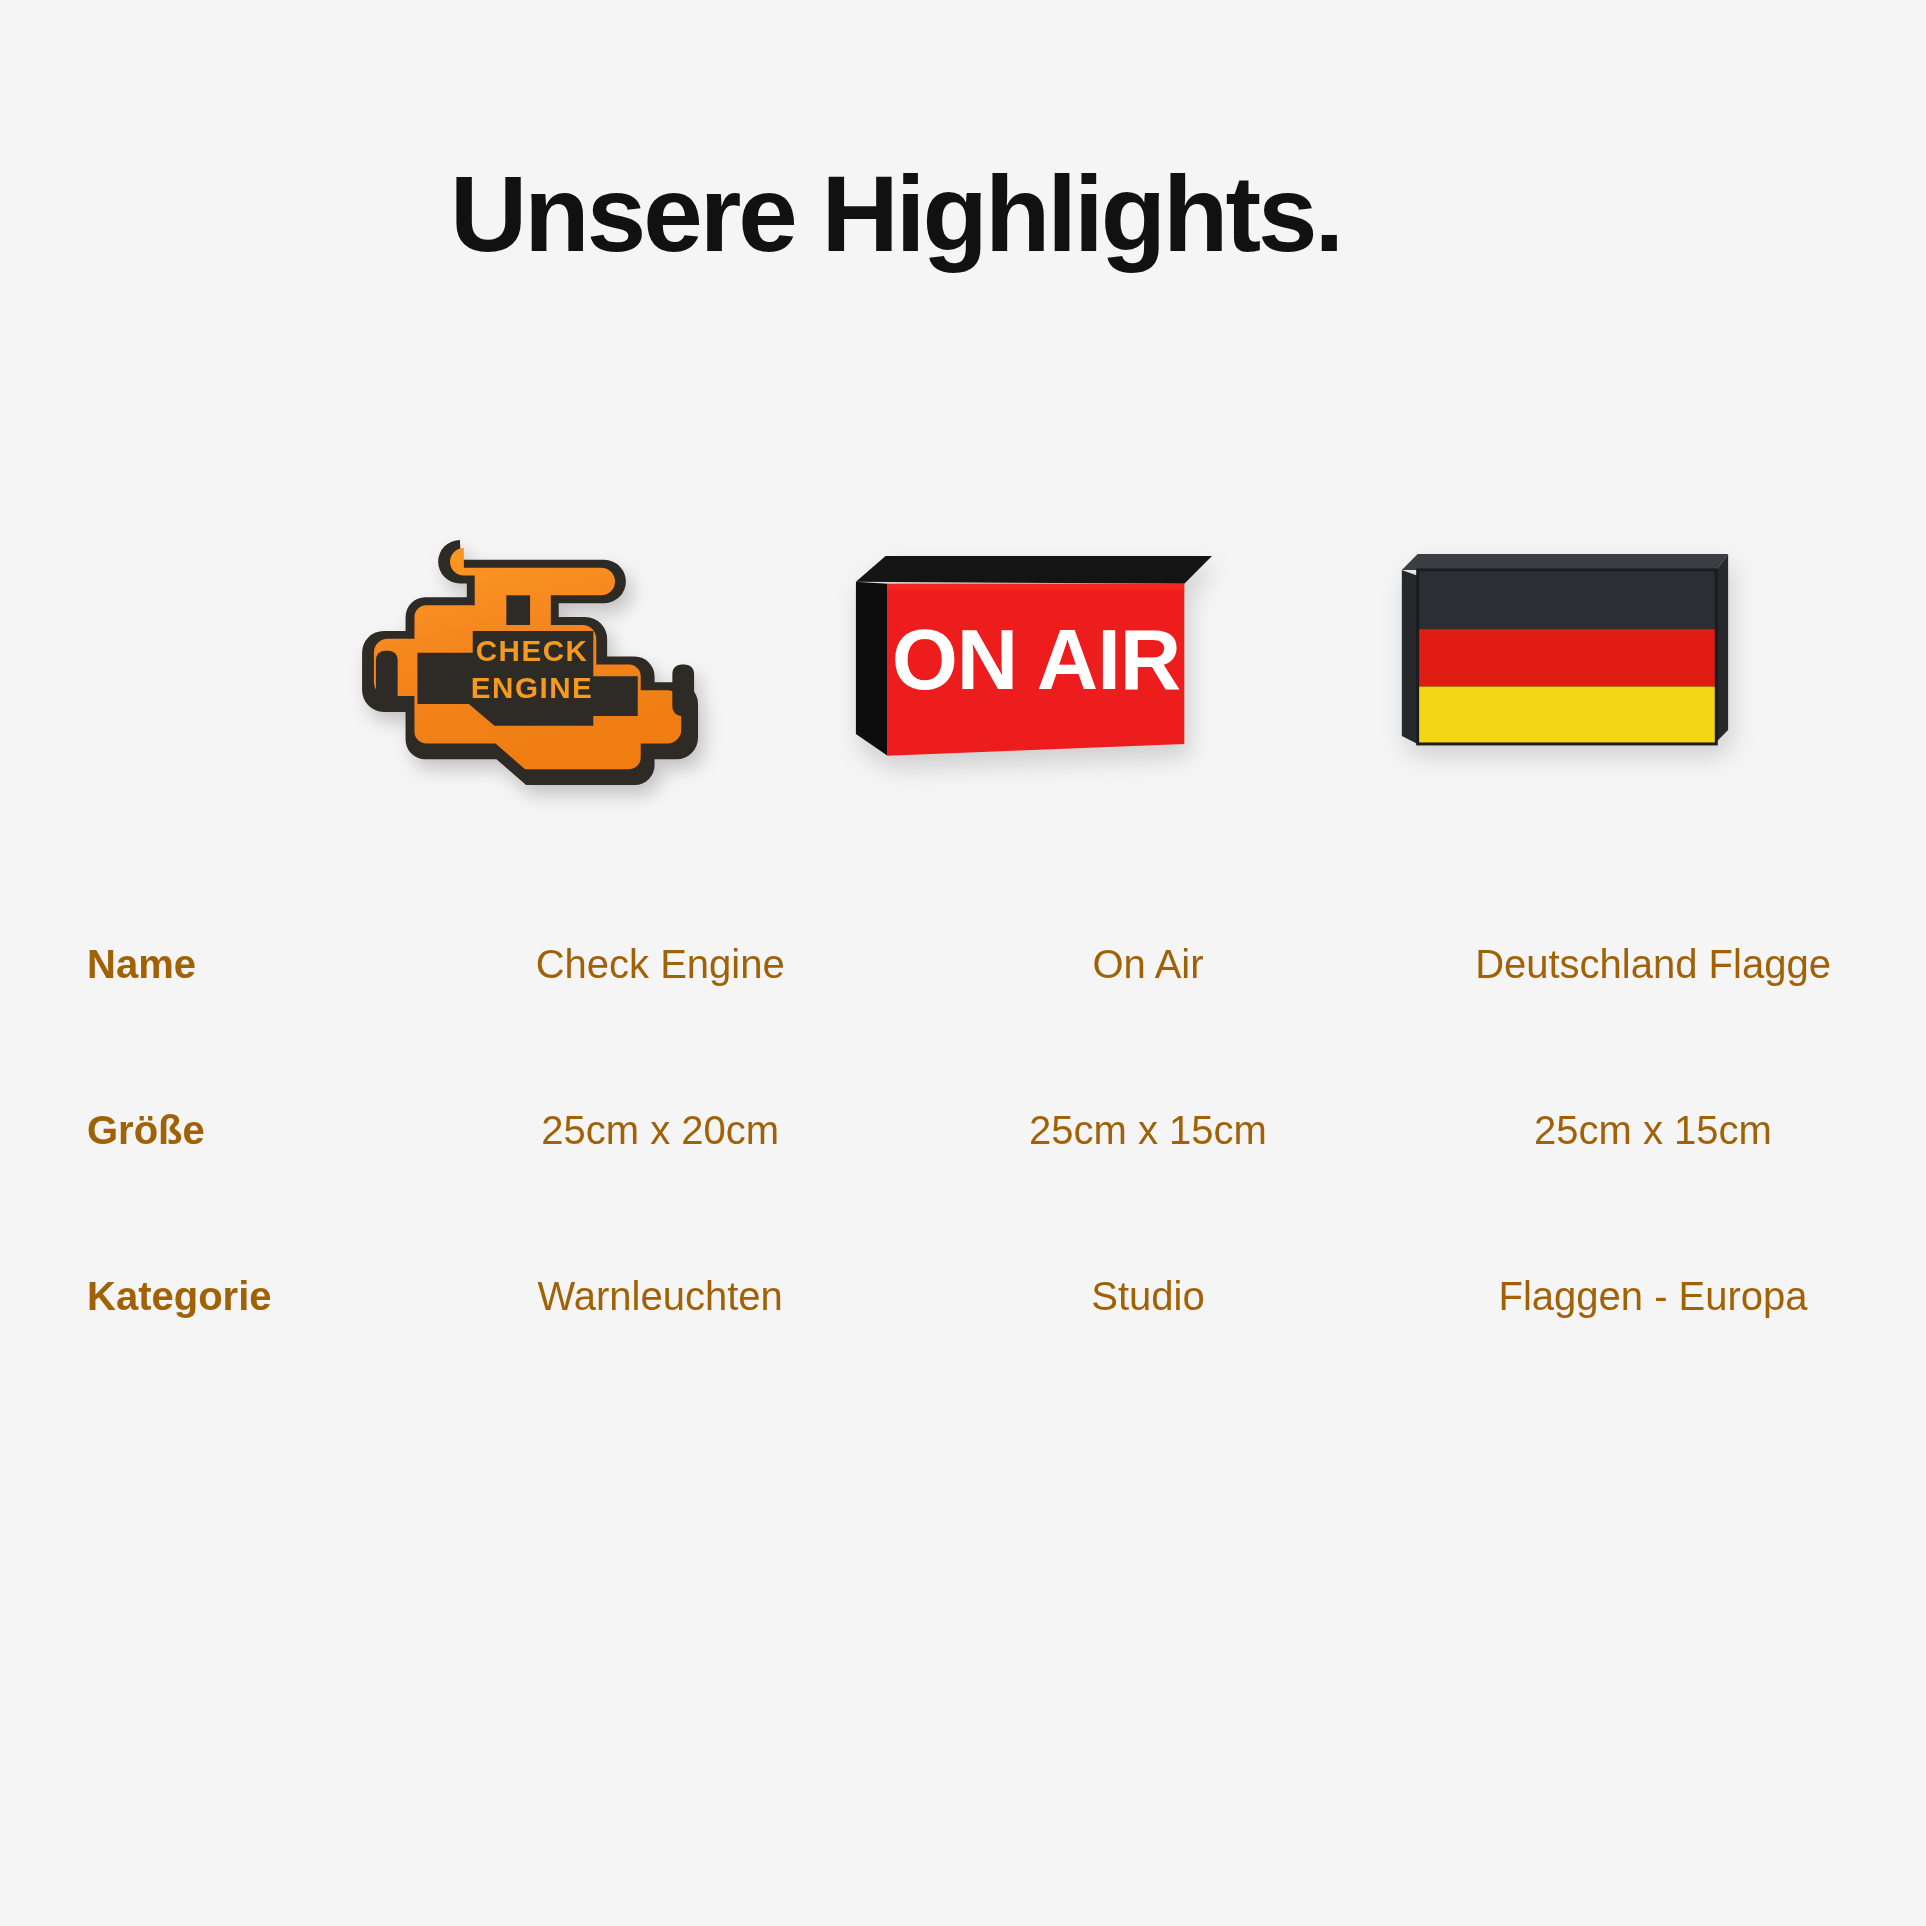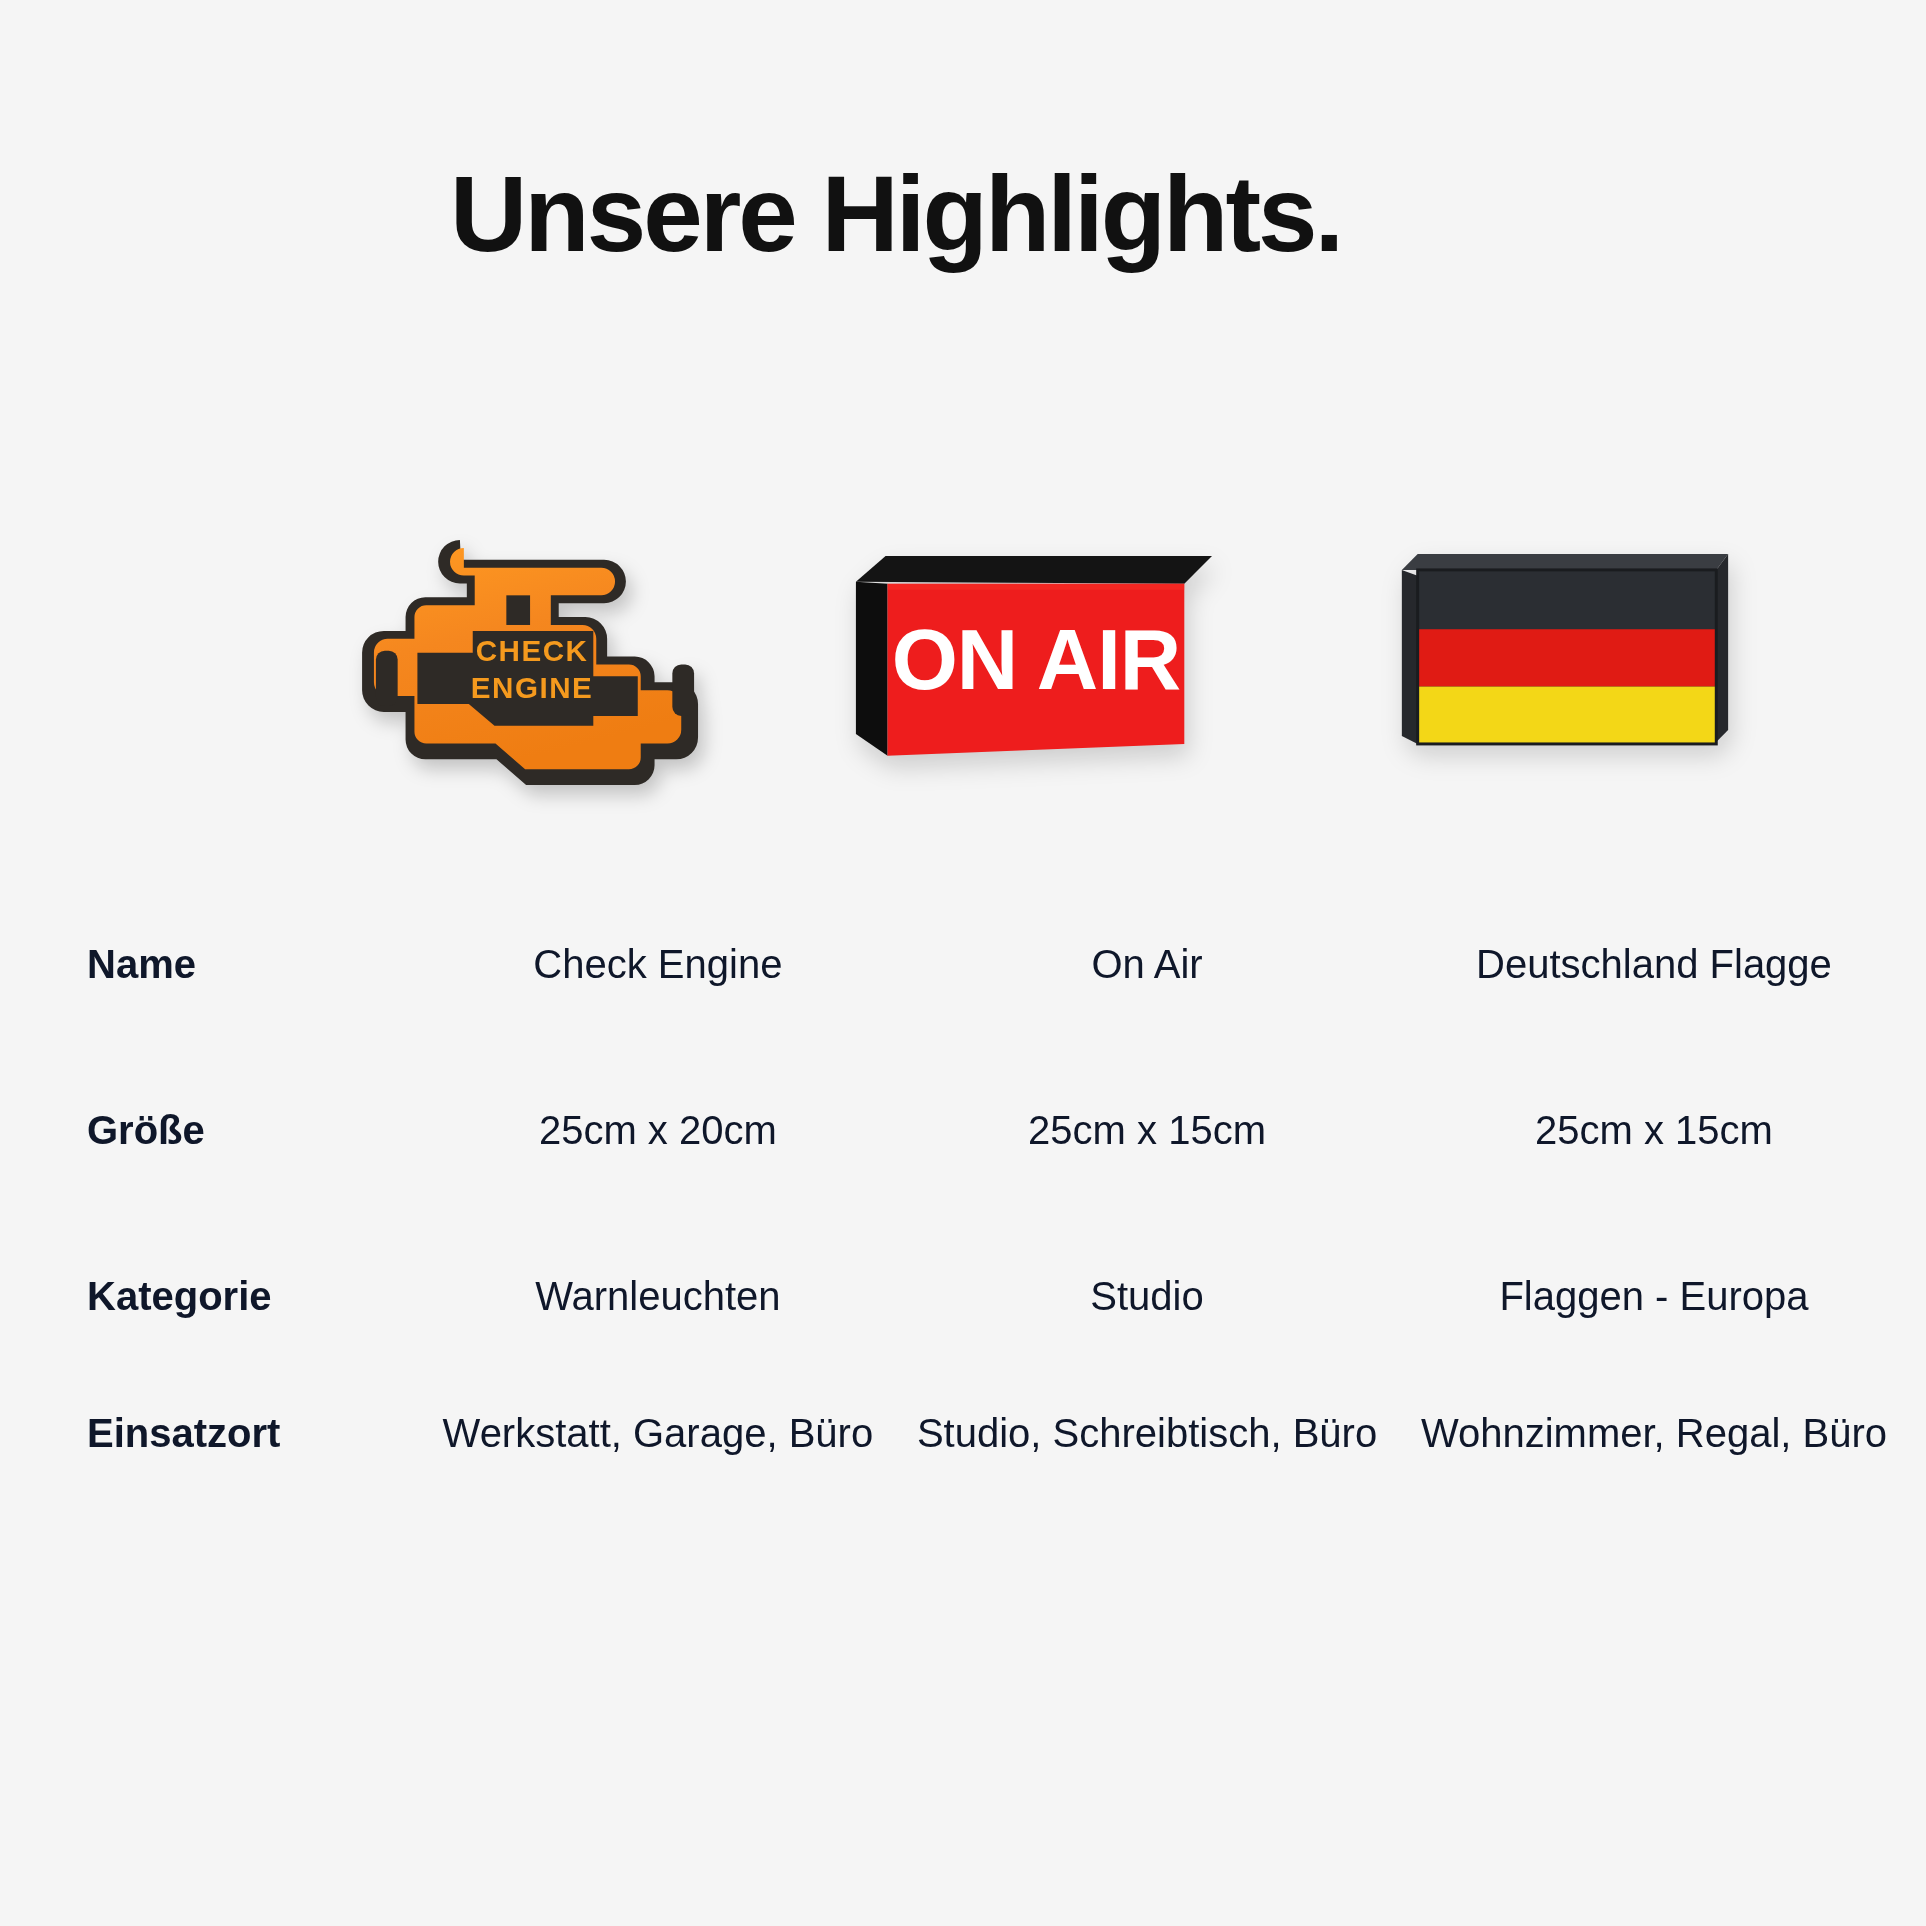--- a/index.html
+++ b/index.html
@@ -104,21 +104,21 @@
     top: 936px;
     left: 0px;
     width: 1927px;
     border-collapse: collapse;
   }
   .spec-table tr { vertical-align: top; }
   .spec-table td {
     padding: 0;
     font-size: 40px;
     line-height: 1.42;
-    color: #0f172a;
+    color: #a16207;
     text-align: center;
   }
   .row-label {
     font-weight: 700;
     text-align: left !important;
     padding-left: 87px !important;
     width: 327px;
     white-space: nowrap;
   }
   .col-a { width: 535px; }
@@ -233,23 +233,17 @@
       <tr>
         <td class="row-label">Kategorie</td>
         <td class="col-a">Warnleuchten</td>
         <td class="col-b">Studio</td>
         <td class="col-c">Flaggen - Europa</td>
       </tr>
       <tr class="row-spacer-tall">
           <td colspan="4"></td>
         </tr>
 
-      <tr>
-        <td class="row-label">Einsatzort</td>
-        <td class="col-a">Werkstatt, Garage, Büro</td>
-        <td class="col-b">Studio, Schreibtisch, Büro</td>
-        <td class="col-c">Wohnzimmer, Regal, Büro</td>
-      </tr>
     </tbody>
   </table>
 
 </div>
 
 
 </body></html>

